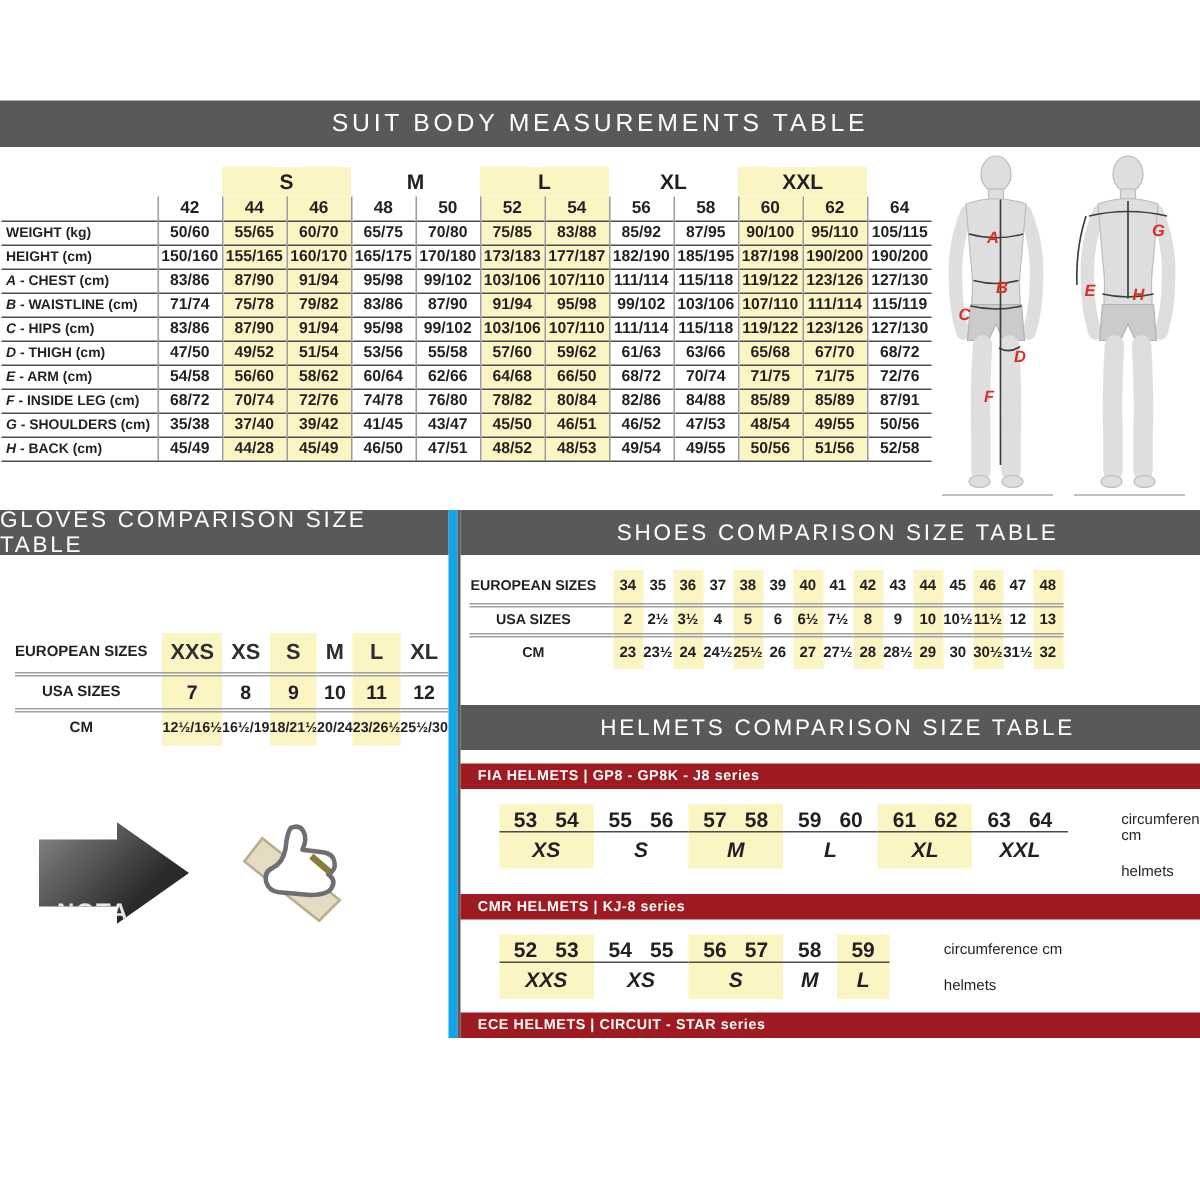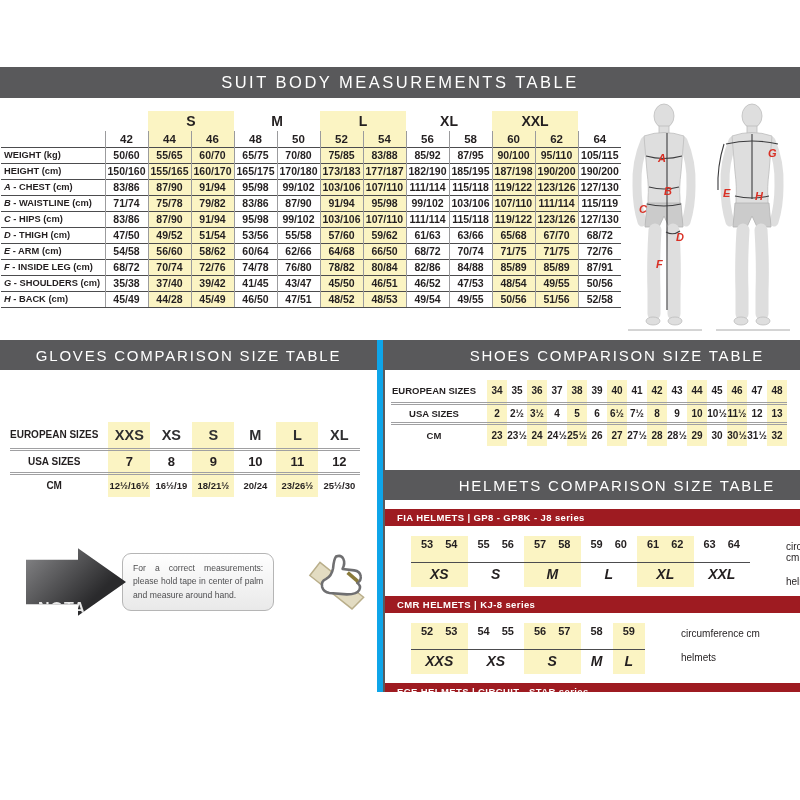--- a/index.html
+++ b/index.html
@@ -58,22 +58,22 @@
   .sh tr.r1 td.c{font-size:10px;font-weight:bold;height:20px;}
   .sh tr.r2 td.c{font-size:10px;font-weight:bold;height:23px;}
   
   .helmets-bar{margin-top:24px;}
   .helmet-sec{margin:9px 0 2px;}
   .red-bar{background:var(--bar-red);color:#fff;font-weight:bold;font-size:9.5px;height:17px;
            display:flex;align-items:center;padding-left:12px;letter-spacing:.4px;}
   .hrow{display:flex;align-items:flex-start;margin:10px 0 0 26px;}
   .hgroups{display:flex;}
   .hgroup{display:flex;flex-direction:column;}
-  .hsizes{display:flex;justify-content:flex-end;gap:12px;padding:2px 10px 12px;
-          border-bottom:1px solid #4c4c4e;font-size:11px;font-weight:bold;}
+  .hsizes{display:flex;justify-content:flex-end;gap:12px;padding:2px 10px 0;
+          border-bottom:1px solid #4c4c4e;font-size:14px;font-weight:bold;}
   .hlabel{text-align:center;font-size:14px;font-weight:bold;font-style:italic;padding:3px 0 5px;}
   .hlabs{margin-left:36px;display:flex;flex-direction:column;gap:13px;font-size:10px;padding-top:5px;}
   
   .nota-row{display:flex;margin:48px 0 0 26px;align-items:center;}
   .nota-arrow{width:100px;height:72px;flex:0 0 100px;
       background:linear-gradient(135deg,#8a8a8c,#2a2a2c 70%);
       clip-path:polygon(0 19%,52% 19%,52% 3%,100% 50%,52% 97%,52% 81%,0 81%);
       display:flex;align-items:flex-end;padding-left:12px;color:#e8e8e8;
       font-weight:bold;font-size:16px;letter-spacing:1px;}
   .nota-bubble{width:176px;margin-left:-4px;border:1px solid #b5b5b5;border-radius:9px;
@@ -364,21 +364,20 @@
               <td class="c">20/24</td>
               <td class="c hl">23/26½</td>
               <td class="c">25½/30</td>
             </tr>
           </tbody>
       </table>
       <div class="nota-row">
         <div class="nota-arrow">
           <span>NOTA</span>
         </div>
-        <div class="nota-bubble">For a correct measurements: please hold tape in center of palm and measure around hand.</div>
         <svg class="hand-svg" width="86" height="74" viewBox="0 0 100 86">
           <path d="M22 16 L82 64 L66 80 L8 34 Z" fill="#e3dcc2" stroke="#b9ae8a" stroke-width="2"></path>
           <path d="M44 8 q7 -3 10 3 q3 6 -1 14 l16 2 q8 1 9 8 q1 6 -5 9 q6 4 3 10 q-3 6 -17 6 l-24 -2 q-8 -1 -10 -8 q-2 -8 5 -11 q8 -4 10 -15 q1 -12 4 -16 z" fill="#ffffff" stroke="#6f6f71" stroke-width="3.5" stroke-linejoin="round"></path>
           <path d="M60 30 L74 42" stroke="#8a7a3a" stroke-width="5"></path>
         </svg>
       </div>
     </div>
     <div class="gap"></div>
     <div class="right-panel">
       <div class="bar section-bar">

